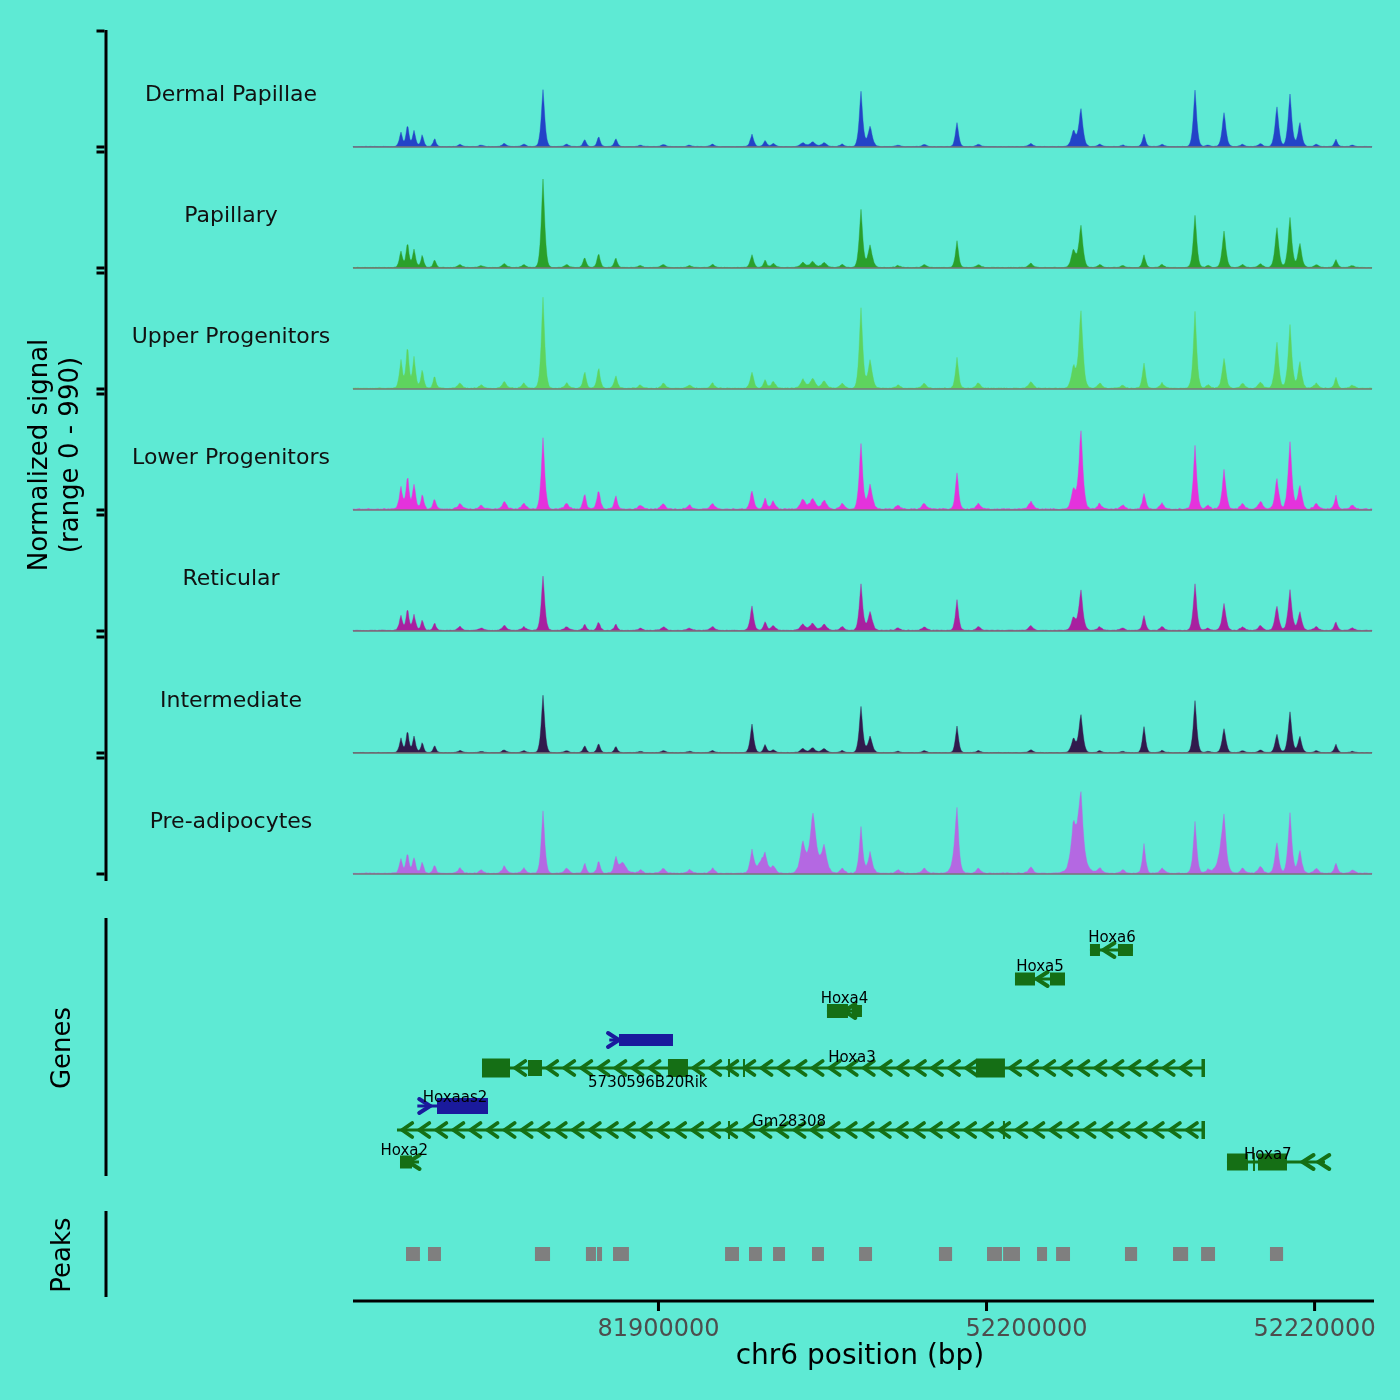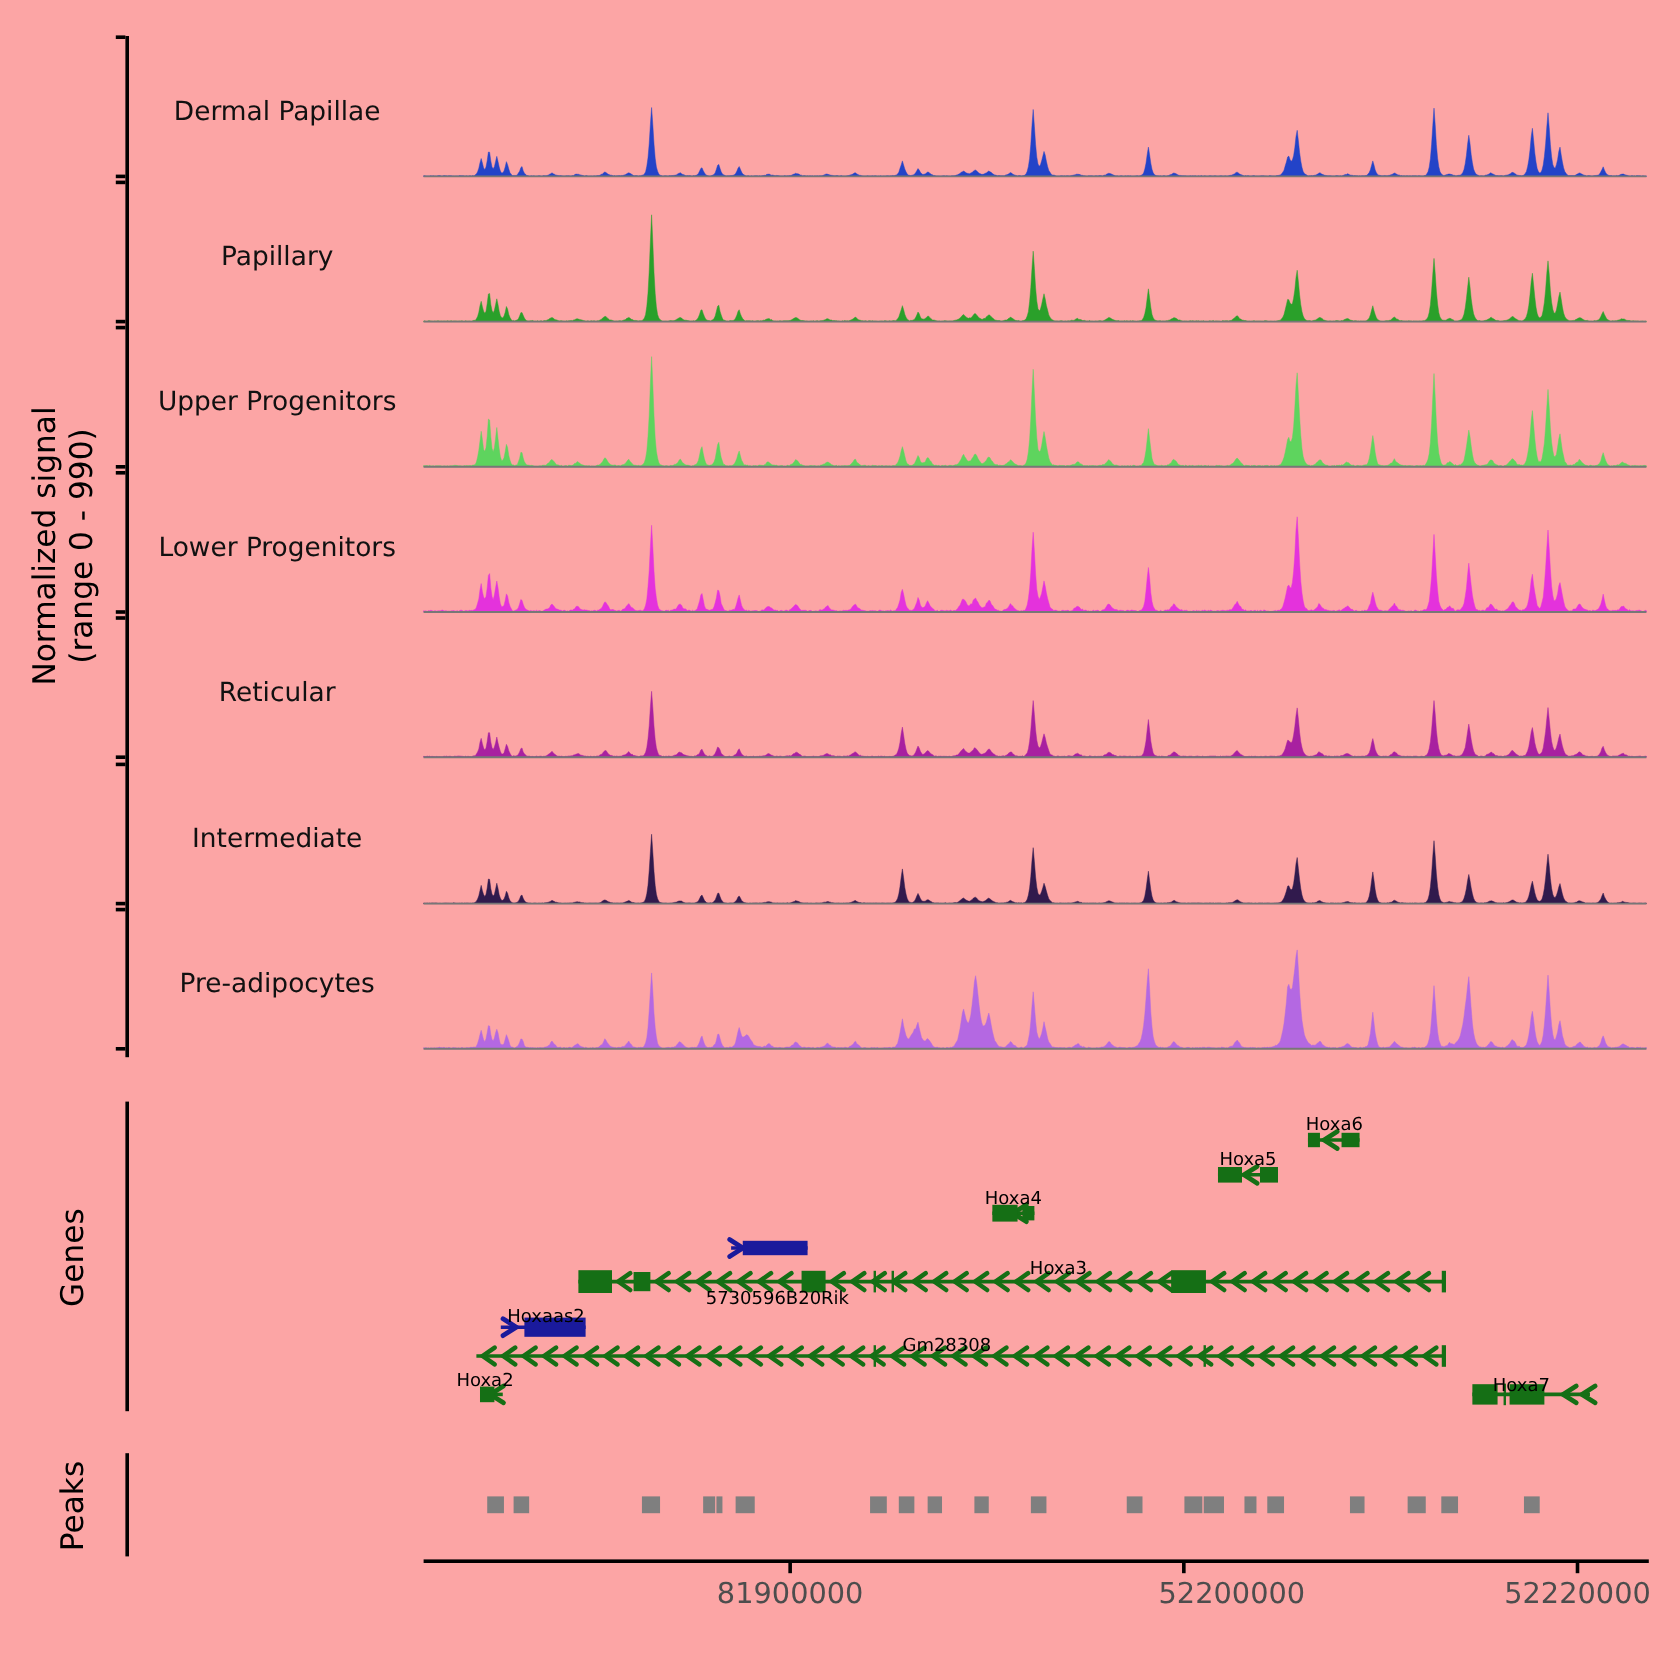--- a/index.html
+++ b/index.html
@@ -1,16 +1,16 @@
 <!DOCTYPE html>
 <html><head>
 <meta charset="utf-8">
 <style>
   html,body{margin:0;padding:0;background:#fff;}
-  #figure{position:relative;width:1400px;height:1400px;background:#fca5a5;overflow:hidden;
+  #figure{position:relative;width:1400px;height:1400px;background:#5eead4;overflow:hidden;
           font-family:"DejaVu Sans","Liberation Sans",sans-serif;}
   #plot-svg{position:absolute;left:0;top:0;}
   .track-label{position:absolute;left:100px;width:262px;text-align:center;font-size:22px;color:#111;white-space:nowrap;}
   .gene-label{position:absolute;font-size:15px;color:#000;white-space:nowrap;transform:translate(-50%,-50%);}
   .xtick-label{position:absolute;font-size:24px;color:#4d4d4d;white-space:nowrap;transform:translateX(-50%);}
   .rot{position:absolute;transform:rotate(-90deg);transform-origin:center center;text-align:center;color:#000;white-space:nowrap;}
   #ylabel{left:-115px;top:423px;width:340px;height:64px;font-size:26px;line-height:31px;}
   #genes-label{left:-3px;top:1032px;width:130px;height:32px;font-size:26px;}
   #peaks-label{left:-3px;top:1239px;width:130px;height:32px;font-size:26px;}
   #xaxis-label{position:absolute;left:560px;top:1338px;width:600px;text-align:center;font-size:28px;color:#000;}
@@ -206,31 +206,32 @@
       <div class="track-label" style="top: 444px;">Lower Progenitors</div>
       <div class="track-label" style="top: 565px;">Reticular</div>
       <div class="track-label" style="top: 687px;">Intermediate</div>
       <div class="track-label" style="top: 808px;">Pre-adipocytes</div>
     </div>
   <div id="gene-labels">
       <div class="gene-label" style="left: 1112.01px; top: 937px;">Hoxa6</div>
       <div class="gene-label" style="left: 1040px; top: 966px;">Hoxa5</div>
       <div class="gene-label" style="left: 844.472px; top: 998px;">Hoxa4</div>
       <div class="gene-label" style="left: 647.798px; top: 1082px;">5730596B20Rik</div>
-      <div class="gene-label" style="left: 852.018px; top: 1057px; margin-left: 30px;">Hoxa3</div>
+      <div class="gene-label" style="left: 852.018px; top: 1057px;">Hoxa3</div>
       <div class="gene-label" style="left: 455.06px; top: 1097px;">Hoxaas2</div>
       <div class="gene-label" style="left: 789px; top: 1121px;">Gm28308</div>
       <div class="gene-label" style="left: 404.21px; top: 1150px;">Hoxa2</div>
       <div class="gene-label" style="left: 1267.84px; top: 1154px;">Hoxa7</div>
     </div>
   <div id="xtick-labels">
       <div class="xtick-label" style="left: 658.46px; top: 1314px;">81900000</div>
       <div class="xtick-label" style="left: 986.524px; top: 1314px; margin-left: 40px;">52200000</div>
       <div class="xtick-label" style="left: 1314.59px; top: 1314px;">52220000</div>
     </div>
 
   <div id="ylabel" class="rot">
     <div>Normalized signal</div>
     <div>(range 0 - 990)</div>
   </div>
   <div id="genes-label" class="rot">Genes</div>
   <div id="peaks-label" class="rot">Peaks</div>
+  <div id="xaxis-label">chr6 position (bp)</div>
 </div>
 
 </body></html>

